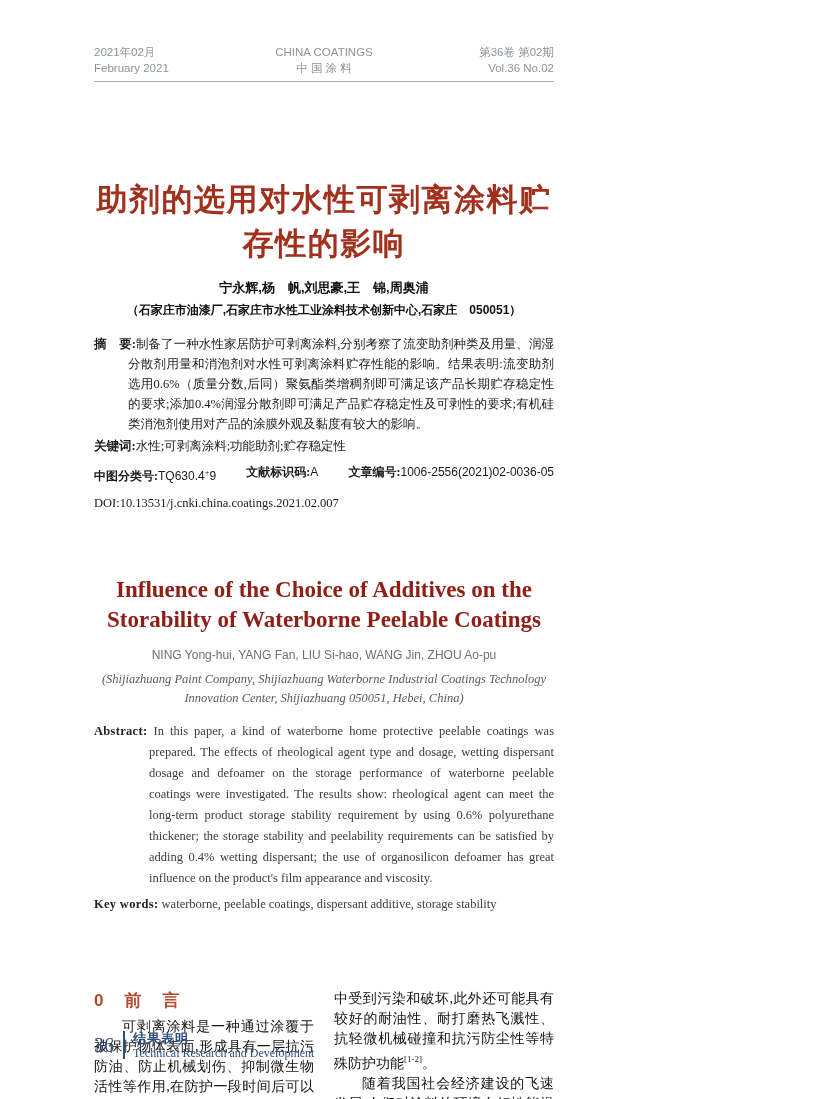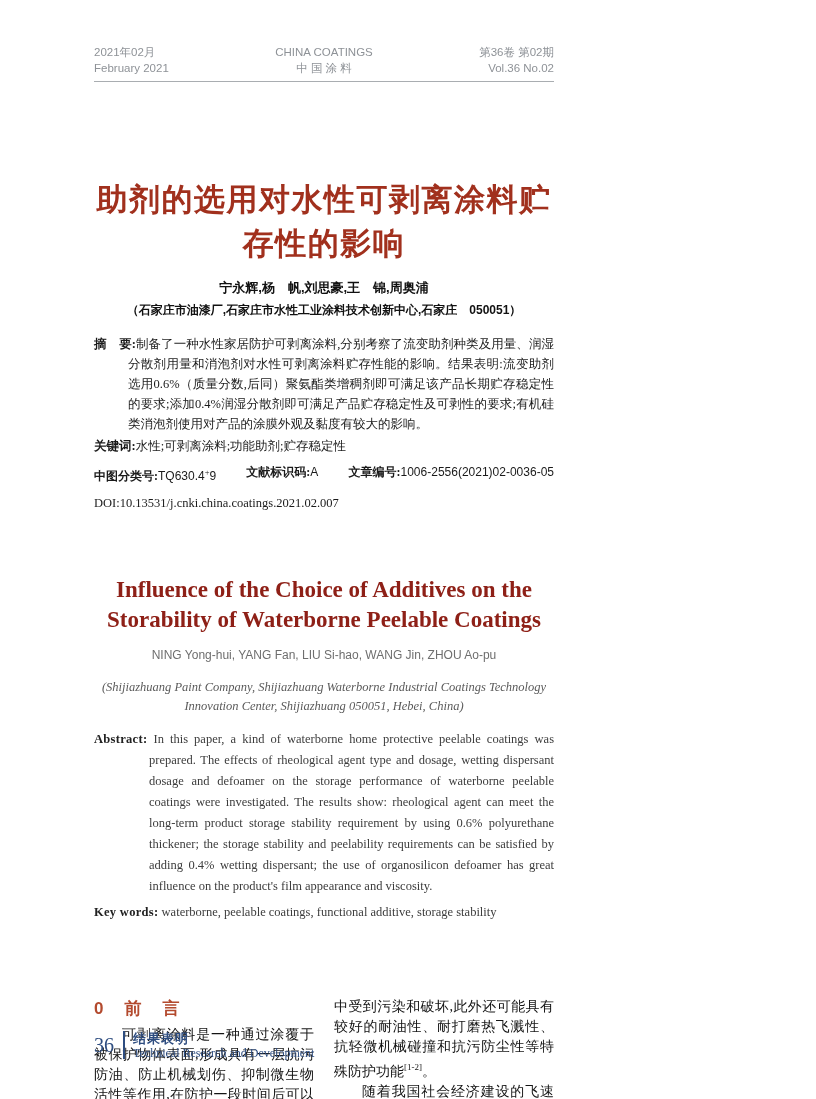--- a/index.html
+++ b/index.html
@@ -80,21 +80,21 @@
     font-family:"Liberation Serif","DejaVu Serif",serif;
     font-weight:bold;font-size:23px;line-height:30px;
     color:var(--accent-red-en);
   }
   .authors-en{
     margin-top:13px;text-align:center;
     font-family:"Liberation Sans","DejaVu Sans",sans-serif;
     font-size:12px;color:#6e6e6e;
   }
   .affiliation-en{
-    margin-top:16px;text-align:center;
+    margin-top:8px;text-align:center;
     font-style:italic;font-size:12.5px;line-height:19px;color:#5a5a5a;
   }
   .abstract-en{
     margin-top:13px;
     font-size:12.5px;line-height:21px;color:#3c3c3c;
     text-align:justify;
     padding-left:55px;text-indent:-55px;
   }
   .abstract-en .label,.keywords-en .label{font-weight:bold;color:#222;letter-spacing:0.3px;}
   .keywords-en{
@@ -192,21 +192,21 @@
 
     <div class="doi">DOI:10.13531/j.cnki.china.coatings.2021.02.007</div>
 
     <h2 class="title-en">Influence of the Choice of Additives on the Storability of Waterborne Peelable Coatings</h2>
 
     <div class="authors-en">NING Yong-hui, YANG Fan, LIU Si-hao, WANG Jin, ZHOU Ao-pu</div>
     <div class="affiliation-en">(Shijiazhuang Paint Company, Shijiazhuang Waterborne Industrial Coatings Technology Innovation Center, Shijiazhuang 050051, Hebei, China)</div>
 
     <p class="abstract-en"><span class="label">Abstract:</span> <span>In this paper, a kind of waterborne home protective peelable coatings was prepared. The effects of rheological agent type and dosage, wetting dispersant dosage and defoamer on the storage performance of waterborne peelable coatings were investigated. The results show: rheological agent can meet the long-term product storage stability requirement by using 0.6% polyurethane thickener; the storage stability and peelability requirements can be satisfied by adding 0.4% wetting dispersant; the use of organosilicon defoamer has great influence on the product's film appearance and viscosity.</span></p>
 
-    <p class="keywords-en"><span class="label">Key words:</span> <span>waterborne, peelable coatings, functional additive, storage stability</span></p>
+    <p class="keywords-en"><span class="label">Key words:</span> <span>waterborne, peelable coatings, dispersant additive, storage stability</span></p>
 
     <div class="columns">
       <div class="col">
         <h3 class="sec-heading">0　前　言</h3>
         <p class="body-p indent">可剥离涂料是一种通过涂覆于被保护物体表面,形成具有一层抗污防油、防止机械划伤、抑制微生物活性等作用,在防护一段时间后可以完整剥离下来,保护基材表面洁净的功能性涂料。可剥离临时保护涂膜的作用是防止已涂装好的涂层在加工和组对过程</p>
       </div>
       <div class="col">
         <p class="body-p"><span>中受到污染和破坏,此外还可能具有较好的耐油性、耐打磨热飞溅性、抗轻微机械碰撞和抗污防尘性等特殊防护功能</span><sup>[1-2]</sup><span>。</span></p>
         <p class="body-p indent">随着我国社会经济建设的飞速发展,人们对涂料的环境友好性能提出越来越高的要求,特别是对产品的低气味及挥发性有机物（VOC）方面,可剥离涂料的</p>
       </div>

